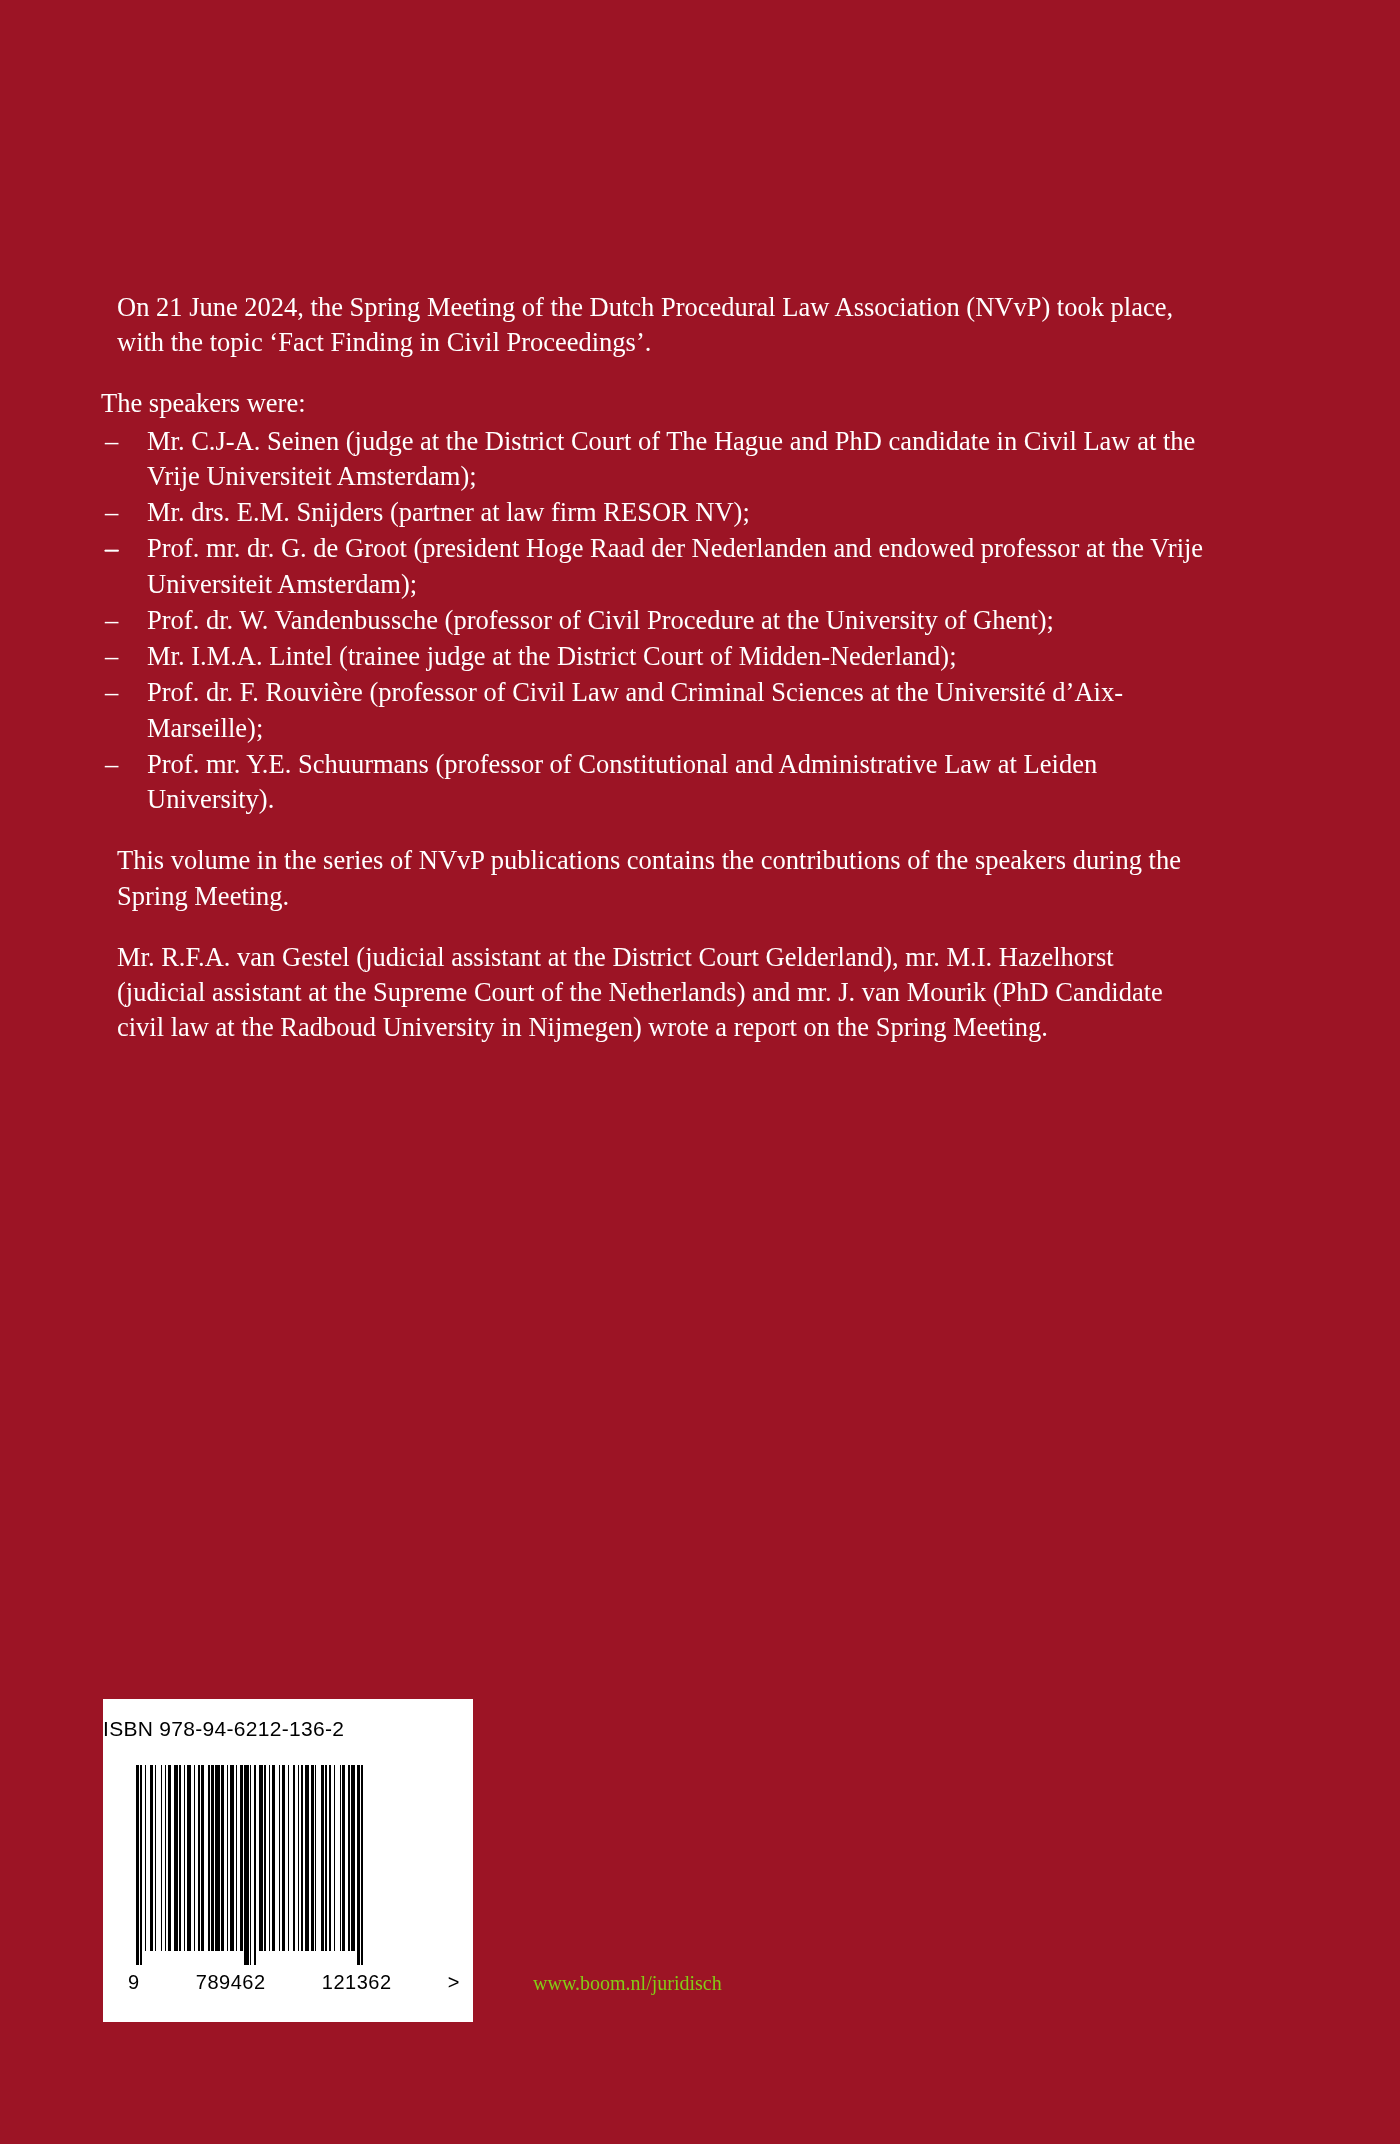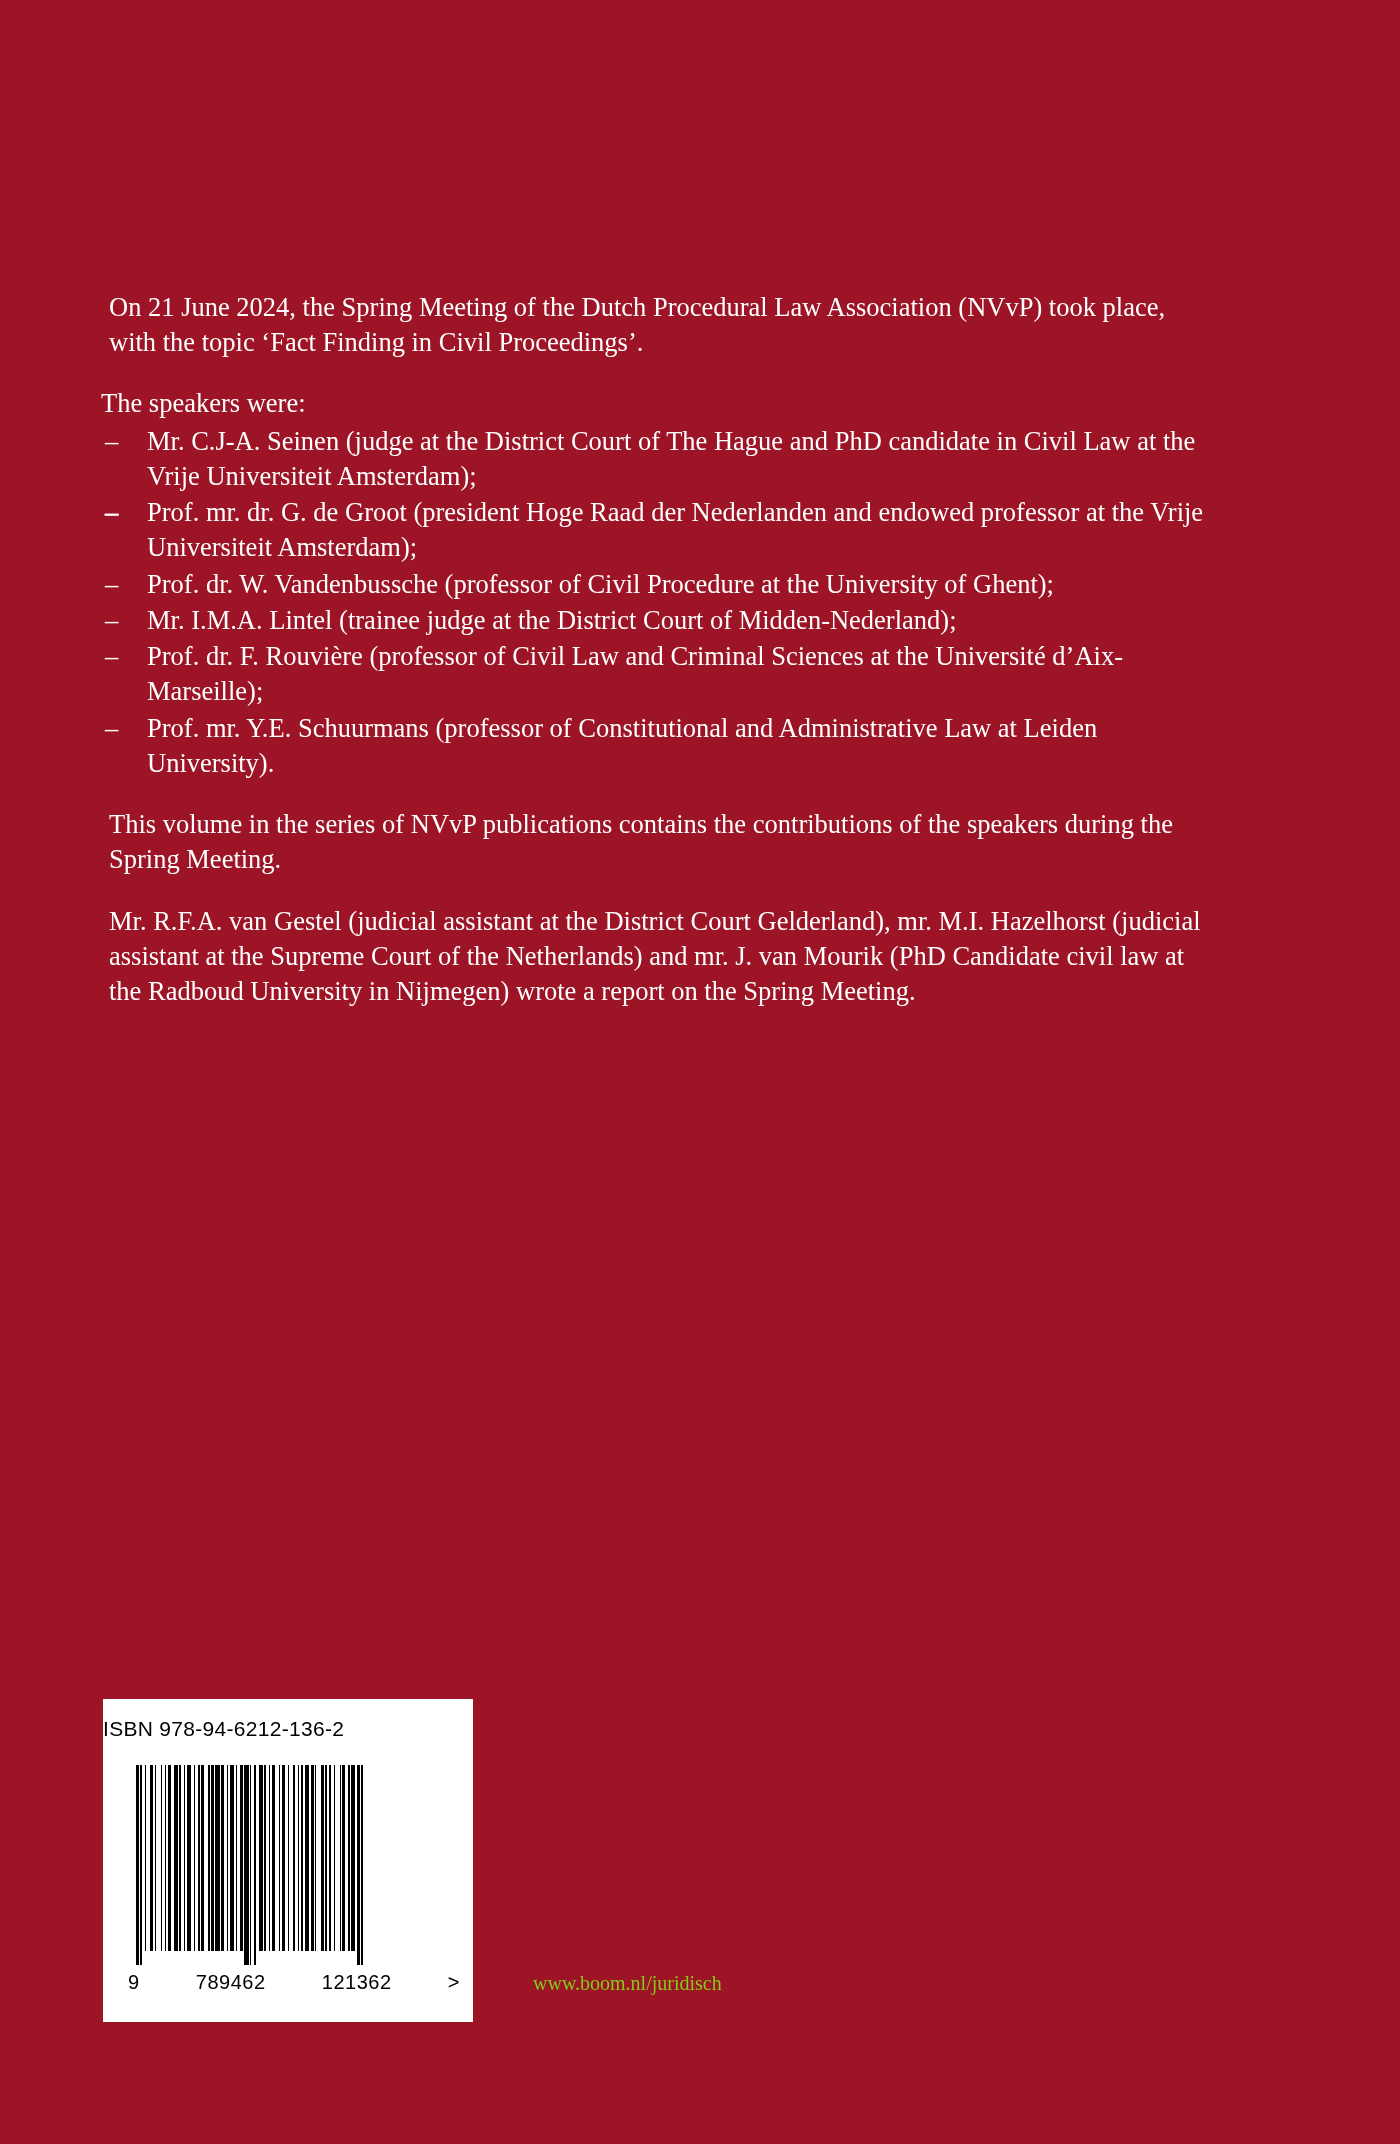--- a/index.html
+++ b/index.html
@@ -22,21 +22,21 @@
   .content {
     position: absolute;
     left: 101px;
     top: 290px;
     width: 1105px;
     font-size: 26.5px;
     line-height: 1.33;
     color: #ffffff;
   }
   .para {
-    margin: 0 0 26px 8px;
+    margin: 0 0 26px 16px;
   }
   .speakers-intro {
     margin: 0 0 2px 0;
   }
   ul.speaker-list {
     list-style: none;
     margin: 0 0 26px 0;
     padding: 0;
   }
   ul.speaker-list li {
@@ -116,21 +116,21 @@
 
 <div class="page">
 
   <div class="content">
     <p class="para">On 21 June 2024, the Spring Meeting of the Dutch Procedural Law Association (NVvP) took place, with the topic ‘Fact Finding in Civil Proceedings’.</p>
 
     <p class="speakers-intro">The speakers were:</p>
 
     <ul class="speaker-list">
       <li><span class="dash">–</span><span>Mr. C.J-A. Seinen (judge at the District Court of The Hague and PhD candidate in Civil Law at the Vrije Universiteit Amsterdam);</span></li>
-      <li><span class="dash">–</span></li>
+      <li><span class="dash">–</span><span>Mr. drs. E.M. Snijders (partner at law firm RESOR NV);</span></li>
       <li><span class="dash">–</span></li>
       <li><span class="dash">–</span></li>
       <li><span class="dash">–</span><span>Prof. mr. dr. G. de Groot (president Hoge Raad der Nederlanden and endowed professor at the Vrije Universiteit Amsterdam);</span></li>
       <li><span class="dash">–</span><span>Prof. dr. W. Vandenbussche (professor of Civil Procedure at the University of Ghent);</span></li>
       <li><span class="dash">–</span><span>Mr. I.M.A. Lintel (trainee judge at the District Court of Midden-Nederland);</span></li>
       <li><span class="dash">–</span><span>Prof. dr. F. Rouvière (professor of Civil Law and Criminal Sciences at the Université d’Aix-Marseille);</span></li>
       <li><span class="dash">–</span><span>Prof. mr. Y.E. Schuurmans (professor of Constitutional and Administrative Law at Leiden University).</span></li>
     </ul>
 
     <p class="para">This volume in the series of NVvP publications contains the contributions of the speakers during the Spring Meeting.</p>

